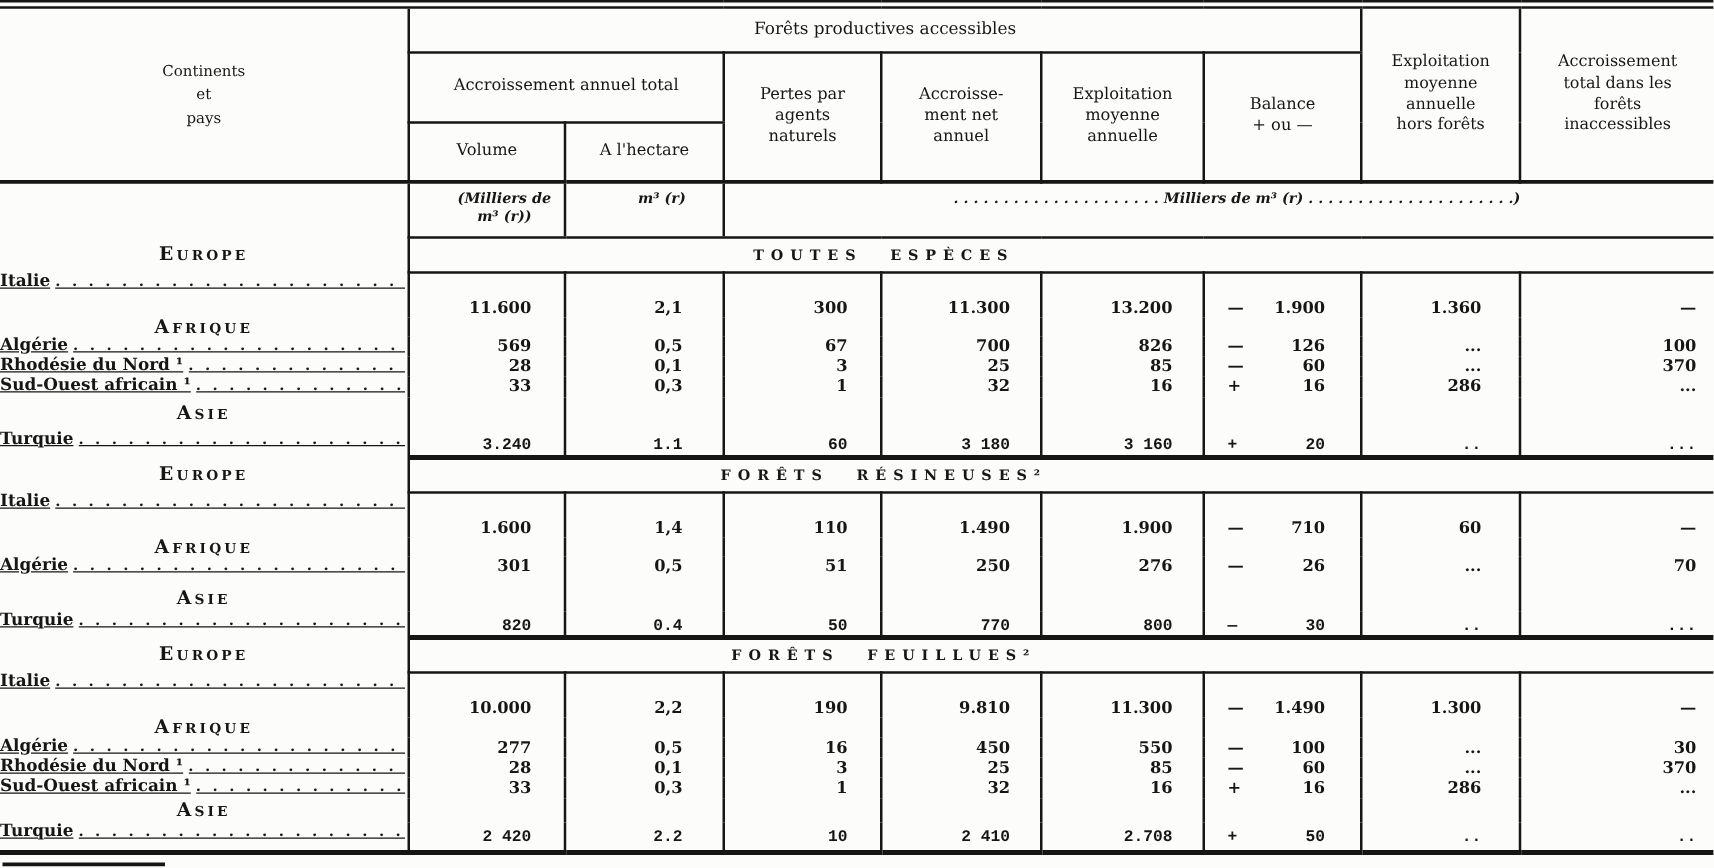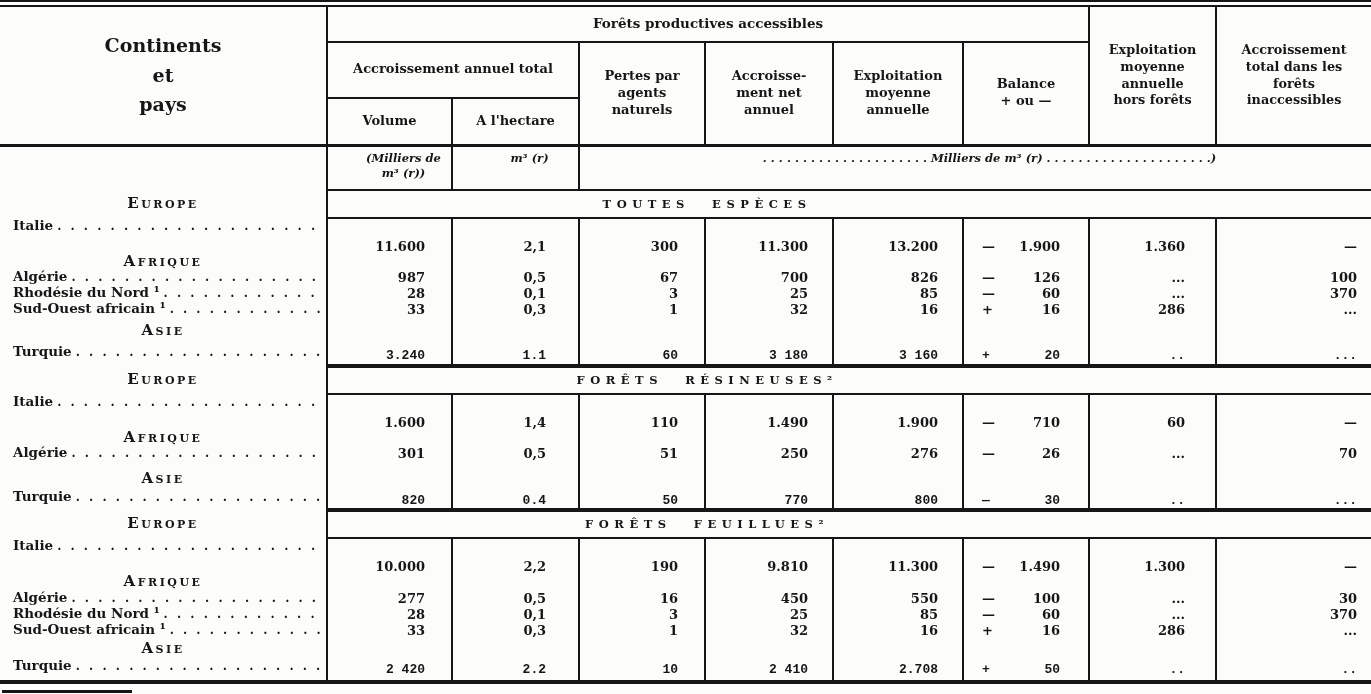--- a/index.html
+++ b/index.html
@@ -6,23 +6,23 @@
     --ink:#161616;
     --paper:#fcfcfa;
   }
   html,body{margin:0;padding:0;background:var(--paper);}
   .page{position:relative;width:1371px;height:694px;background:var(--paper);overflow:hidden;
         font-family:"DejaVu Serif","Liberation Serif",serif;color:var(--ink);}
   table.scan{border-collapse:collapse;table-layout:fixed;width:1371px;font-weight:700;color:var(--ink);}
   td,th{padding:0;overflow:hidden;}
 
   
-  th{font-weight:700;text-align:center;vertical-align:middle;white-space:pre-line;font-size:13px;line-height:1.3;}
+  th{font-weight:400;text-align:center;vertical-align:middle;white-space:pre-line;font-size:13px;line-height:1.3;}
   tr.h1 th{border-top:7px double var(--ink);}
-  .c-cont{font-size:19px;line-height:1.55;}
+  .c-cont{font-size:12px;line-height:1.55;}
   .h-group{border-left:2px solid var(--ink);border-bottom:2px solid var(--ink);font-size:13.5px;}
   .h-aat{border-left:2px solid var(--ink);border-bottom:2px solid var(--ink);}
   .h-pertes,.h-net,.h-exploit,.h-bal,.h-vol,.h-ha{border-left:2px solid var(--ink);}
   .h-hors,.h-inacc{border-left:2px solid var(--ink);font-size:12.8px;}
 
   
   tr.u td{border-top:3px solid var(--ink);}
   .u-vol,.u-ha,.u-span{border-left:2px solid var(--ink);border-bottom:2px solid var(--ink);
       font-style:italic;font-size:11.5px;text-align:center;vertical-align:top;
       padding-top:4px;line-height:1.3;white-space:pre-line;font-weight:700;padding-left:28px;}
@@ -31,21 +31,21 @@
   .band{border-left:2px solid var(--ink);border-bottom:2px solid var(--ink);
         text-align:center;vertical-align:middle;font-size:11.5px;
         letter-spacing:0.48em;word-spacing:1.1em;padding-right:285px;}
   tr.sep .band{border-top:4px solid var(--ink);margin-top:25px;}
 
   
   .cont{font-variant:small-caps;letter-spacing:2.5px;font-size:15px;line-height:1;
         text-align:center;vertical-align:middle;font-weight:700;}
 
   
-  .country{vertical-align:top;padding:0 2px 0 13px;}
+  .country{vertical-align:top;padding:0 2px 0 0;text-decoration:underline;}
   .cw{display:flex;align-items:baseline;font-size:13.5px;line-height:15px;}
   .dots{flex:1;overflow:hidden;white-space:nowrap;margin-left:4px;}
   .dots::after{content:". . . . . . . . . . . . . . . . . . . . . . . . . . . . . . . . . . . . . . . .";
         letter-spacing:2.5px;font-size:12px;}
 
   
   .val{border-left:2px solid var(--ink);text-align:right;vertical-align:top;
        font-size:13px;line-height:15px;padding:1px 24px 0 0;}
   .c-vol{padding-right:26px;}
   .c-ha{padding-right:32px;}
@@ -157,21 +157,21 @@
           <td class="val"></td>
           <td class="val"></td>
   </tr>
   <tr style="height:16px">
     <td class="country">
             <div class="cw">
               <span>Algérie</span>
               <span class="dots"></span>
             </div>
           </td>
-    <td class="val c-vol">987</td>
+    <td class="val c-vol">569</td>
     <td class="val c-ha">0,5</td>
     <td class="val c-per">67</td>
     <td class="val c-net">700</td>
     <td class="val c-exp">826</td>
     <td class="val c-bal">
             <div class="bal">
               <span>—</span>
               <span>126</span>
             </div>
           </td>

